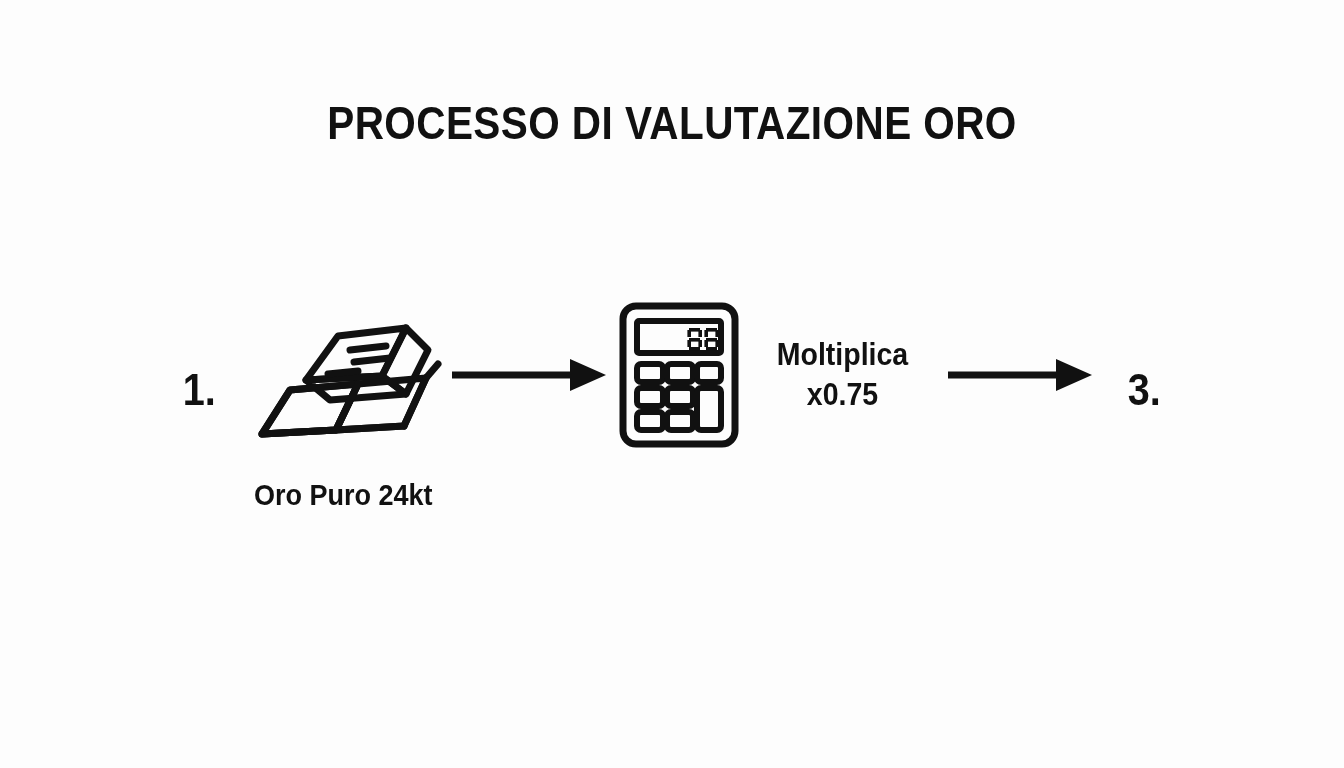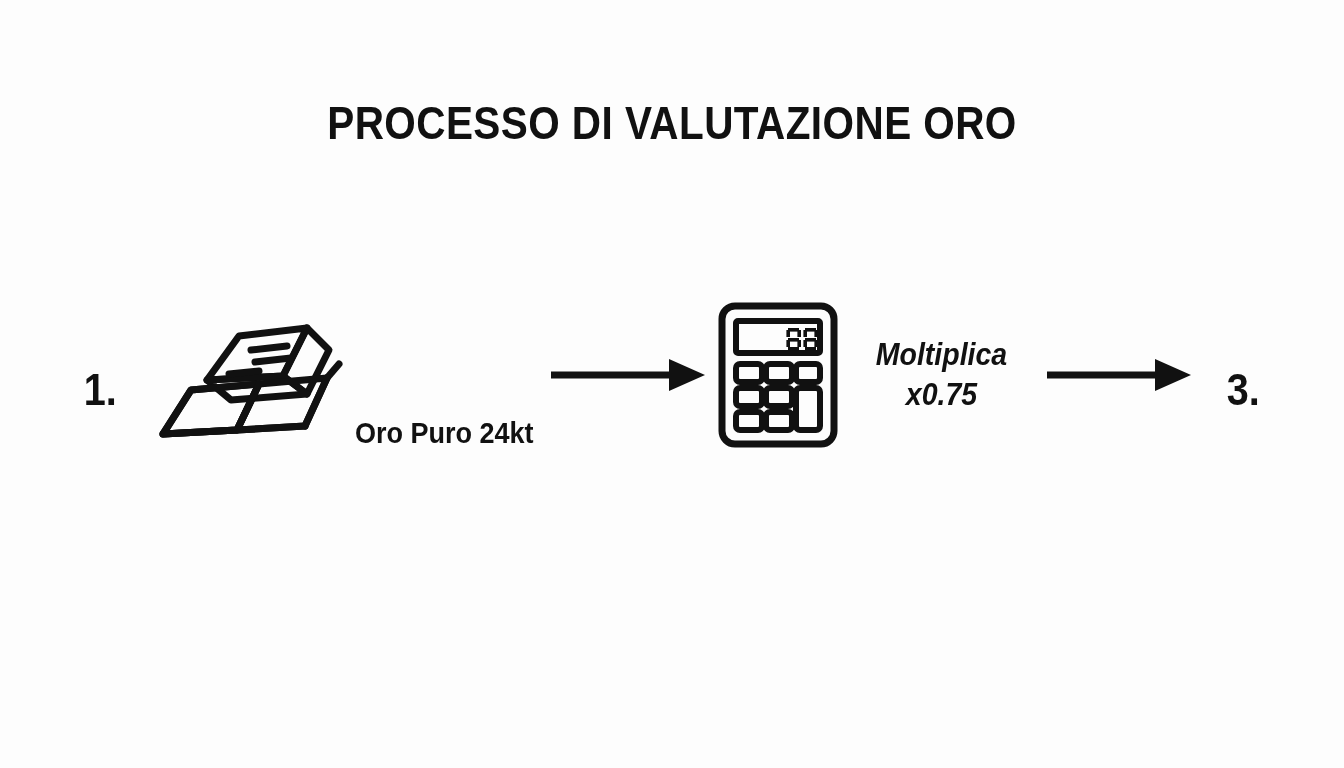--- a/index.html
+++ b/index.html
@@ -57,21 +57,22 @@
     font-family: "Liberation Sans", sans-serif;
     font-weight: bold;
     font-size: 44px;
     color: #111111;
     transform: scaleX(0.9);
     line-height: 1;
   }
 
   .icon-stack {
     display: flex;
-    align-items: flex-end;
+    flex-direction: column;
+    align-items: flex-start;
   }
 
   .icon-box {
     display: flex;
     align-items: center;
     justify-content: center;
   }
 
   .caption {
     font-family: "Liberation Sans", sans-serif;
@@ -186,21 +187,21 @@
 
           <rect x="19" y="111" width="26" height="18" rx="4" ry="4" stroke-width="6"></rect>
           <rect x="49" y="111" width="26" height="18" rx="4" ry="4" stroke-width="6"></rect>
 
           <rect x="79" y="87" width="24" height="42" rx="4" ry="4" stroke-width="6"></rect>
         </svg>
       </div>
     </div>
   </div>
 
-  <div style="width:196px;display:flex;align-items:center;justify-content:center;height:150px;font-style:italic;">
+  <div style="width:196px;display:flex;align-items:center;justify-content:center;height:150px;">
     <div class="multiplier">
       <div>Moltiplica</div>
       <div>x0.75</div>
     </div>
   </div>
 
   <div class="arrow-wrap" style="width:160px;height:150px;">
     <svg width="148" height="42" viewBox="0 0 148 42" fill="none">
       <path d="M2 21 L118 21" stroke="#111111" stroke-width="7" stroke-linecap="butt"></path>
       <path d="M110 5 L146 21 L110 37 Z" fill="#111111"></path>

